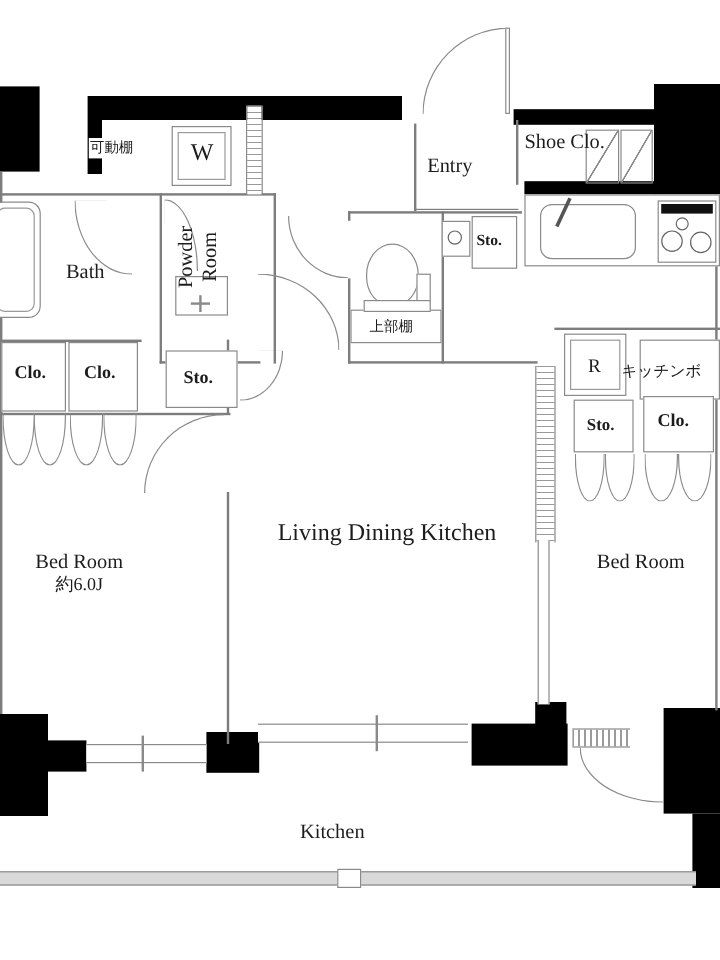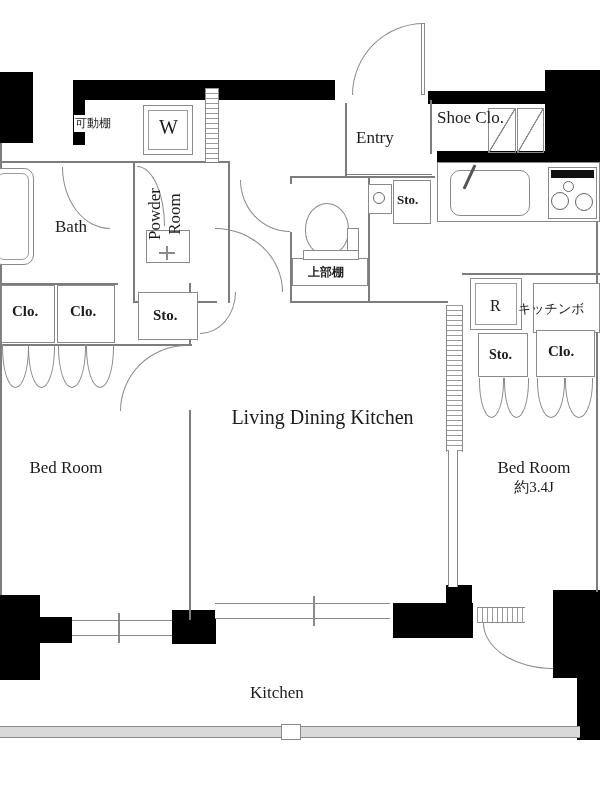--- a/index.html
+++ b/index.html
@@ -143,37 +143,37 @@
   <div class="abs" style="left:0px;top:726px;width:580px;height:12px;background:#d9d9d9;border-top:1px solid #8a8a8a;border-bottom:1px solid #8a8a8a;box-sizing:border-box;"></div>
   <div class="box" style="left:281px;top:724px;width:20px;height:16px;"></div>
 
   <div class="lbl jp" style="left:74px;top:115px;background:#fff;padding:0 1px;">可動棚</div>
   <div class="lbl" style="left:159px;top:116px;font-size:20px;">W</div>
   <div class="lbl room" style="left:55px;top:217px;">Bath</div>
   <div class="lbl center" style="left:132px;top:192px;width:70px;height:44px;font-size:17px;line-height:1.15;transform:rotate(-90deg);white-space:normal;">Powder Room</div>
   <div class="lbl room" style="left:356px;top:128px;">Entry</div>
   <div class="lbl room" style="left:437px;top:108px;">Shoe Clo.</div>
   <div class="lbl sm" style="left:397px;top:192px;font-size:13px;">Sto.</div>
-  <div class="lbl jp" style="left:308px;top:264px;font-weight:bold;">上部棚</div>
+  <div class="lbl jp" style="left:308px;top:264px;">上部棚</div>
   <div class="lbl sm" style="left:12px;top:303px;font-size:15px;">Clo.</div>
   <div class="lbl sm" style="left:70px;top:303px;font-size:15px;">Clo.</div>
   <div class="lbl sm" style="left:153px;top:307px;font-size:15px;">Sto.</div>
   <div class="lbl" style="left:490px;top:297px;font-size:16px;">R</div>
   <div class="lbl jp" style="left:518px;top:300px;font-size:13px;">キッチンボ</div>
   <div class="lbl sm" style="left:489px;top:347px;font-size:14px;">Sto.</div>
   <div class="lbl sm" style="left:548px;top:343px;font-size:15px;">Clo.</div>
 
-  <div class="abs center" style="left:195px;top:406px;width:255px;">
+  <div class="abs center" style="left:195px;top:433px;width:255px;">
     <div class="lbl" style="position:static;font-size:20px;">Living Dining Kitchen</div>
   </div>
 
   <div class="abs center" style="left:10px;top:458px;width:112px;">
     <div class="lbl" style="position:static;font-size:17px;">Bed Room</div>
+    <div class="lbl" style="position:static;font-size:15px;">約6.0J</div>
   </div>
 
   <div class="abs center" style="left:478px;top:458px;width:112px;">
     <div class="lbl" style="position:static;font-size:17px;">Bed Room</div>
-    <div class="lbl" style="position:static;font-size:15px;">約3.4J</div>
   </div>
 
   <div class="lbl room" style="left:250px;top:683px;">Kitchen</div>
 
 </div>
 
 </body></html>

